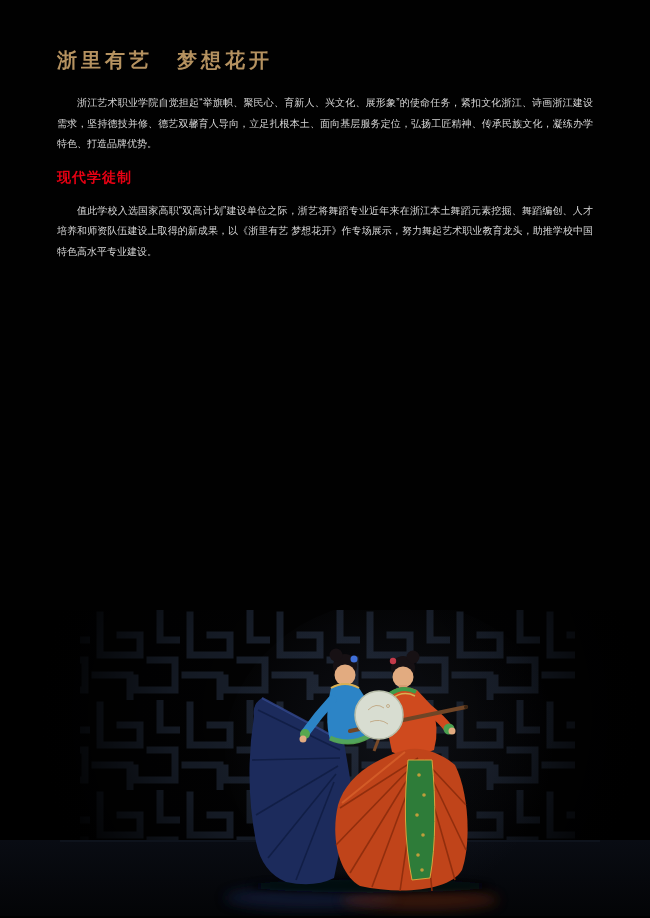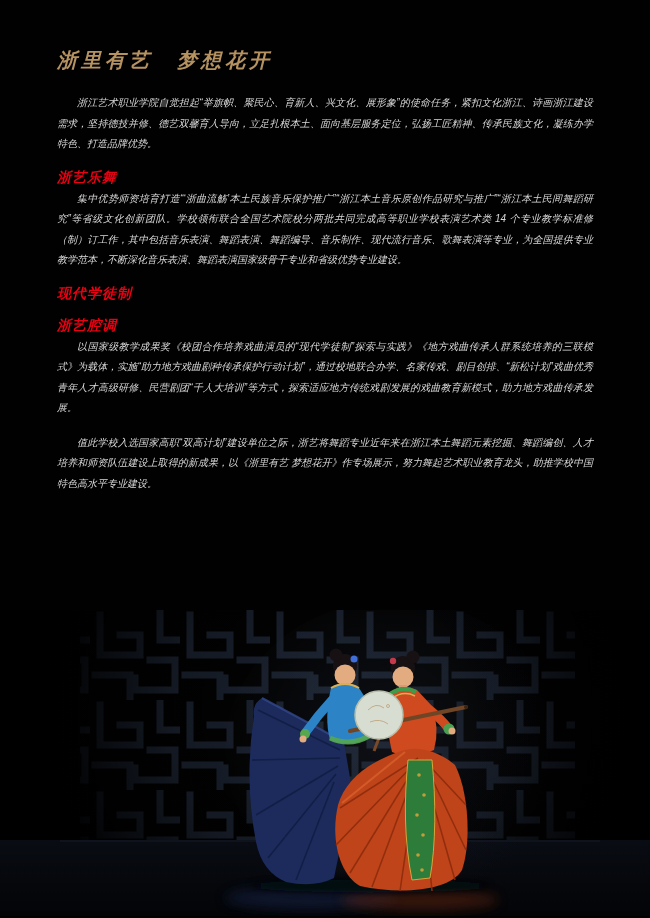--- a/index.html
+++ b/index.html
@@ -1,18 +1,18 @@
 <!DOCTYPE html>
 <html><head>
 <meta charset="utf-8">
 <style>
   html,body { margin:0; padding:0; background:#000; }
   .page {
     position:relative; width:650px; height:916px; background:#010101;
-    overflow:hidden; font-family:"Liberation Sans","DejaVu Sans",sans-serif;font-style:italic;
+    overflow:hidden; font-family:"Liberation Sans","DejaVu Sans",sans-serif;
   }
   .content { position:absolute; top:47px; left:57px; width:536px; }
   .title {
     margin:0; font-size:20px; font-weight:bold; letter-spacing:4px;
     color:#b59260; line-height:1.3;
   }
   .body {
     margin:0; color:#d8d8d8; font-size:10px; line-height:20.5px;
     text-align:justify; text-indent:2em;
   }
@@ -29,33 +29,25 @@
 </head>
 <body>
 
 <div class="page">
 
   <div class="content">
     <h1 class="title">浙里有艺　梦想花开</h1>
 
     <p class="body intro">浙江艺术职业学院自觉担起“举旗帜、聚民心、育新人、兴文化、展形象”的使命任务，紧扣文化浙江、诗画浙江建设需求，坚持德技并修、德艺双馨育人导向，立足扎根本土、面向基层服务定位，弘扬工匠精神、传承民族文化，凝练办学特色、打造品牌优势。</p>
 
-    <section class="sec">
-      <h2 class="heading">浙艺乐舞</h2>
-      <p class="body">集中优势师资培育打造“‘浙曲流觞’本土民族音乐保护推广”“浙江本土音乐原创作品研究与推广”“浙江本土民间舞蹈研究”等省级文化创新团队。学校领衔联合全国艺术院校分两批共同完成高等职业学校表演艺术类 14 个专业教学标准修（制）订工作，其中包括音乐表演、舞蹈表演、舞蹈编导、音乐制作、现代流行音乐、歌舞表演等专业，为全国提供专业教学范本，不断深化音乐表演、舞蹈表演国家级骨干专业和省级优势专业建设。</p>
-    </section>
 
     <section class="sec">
       <h2 class="heading">现代学徒制</h2>
     </section>
 
-    <section class="sec">
-      <h2 class="heading">浙艺腔调</h2>
-      <p class="body">以国家级教学成果奖《校团合作培养戏曲演员的“现代学徒制”探索与实践》《地方戏曲传承人群系统培养的三联模式》为载体，实施“助力地方戏曲剧种传承保护行动计划”，通过校地联合办学、名家传戏、剧目创排、“新松计划”戏曲优秀青年人才高级研修、民营剧团“千人大培训”等方式，探索适应地方传统戏剧发展的戏曲教育新模式，助力地方戏曲传承发展。</p>
-    </section>
 
     <p class="body closing">值此学校入选国家高职“双高计划”建设单位之际，浙艺将舞蹈专业近年来在浙江本土舞蹈元素挖掘、舞蹈编创、人才培养和师资队伍建设上取得的新成果，以《浙里有艺 梦想花开》作专场展示，努力舞起艺术职业教育龙头，助推学校中国特色高水平专业建设。</p>
   </div>
 
   <div class="stage">
     <svg width="650" height="306" viewBox="0 0 650 306" xmlns="http://www.w3.org/2000/svg">
       <defs>
         <pattern id="fret" width="90" height="90" patternUnits="userSpaceOnUse">
           <g fill="none" stroke="#202a3a" stroke-width="7" stroke-linecap="square">
             <path d="M10 5 V45 H50 V25 H30"></path>

